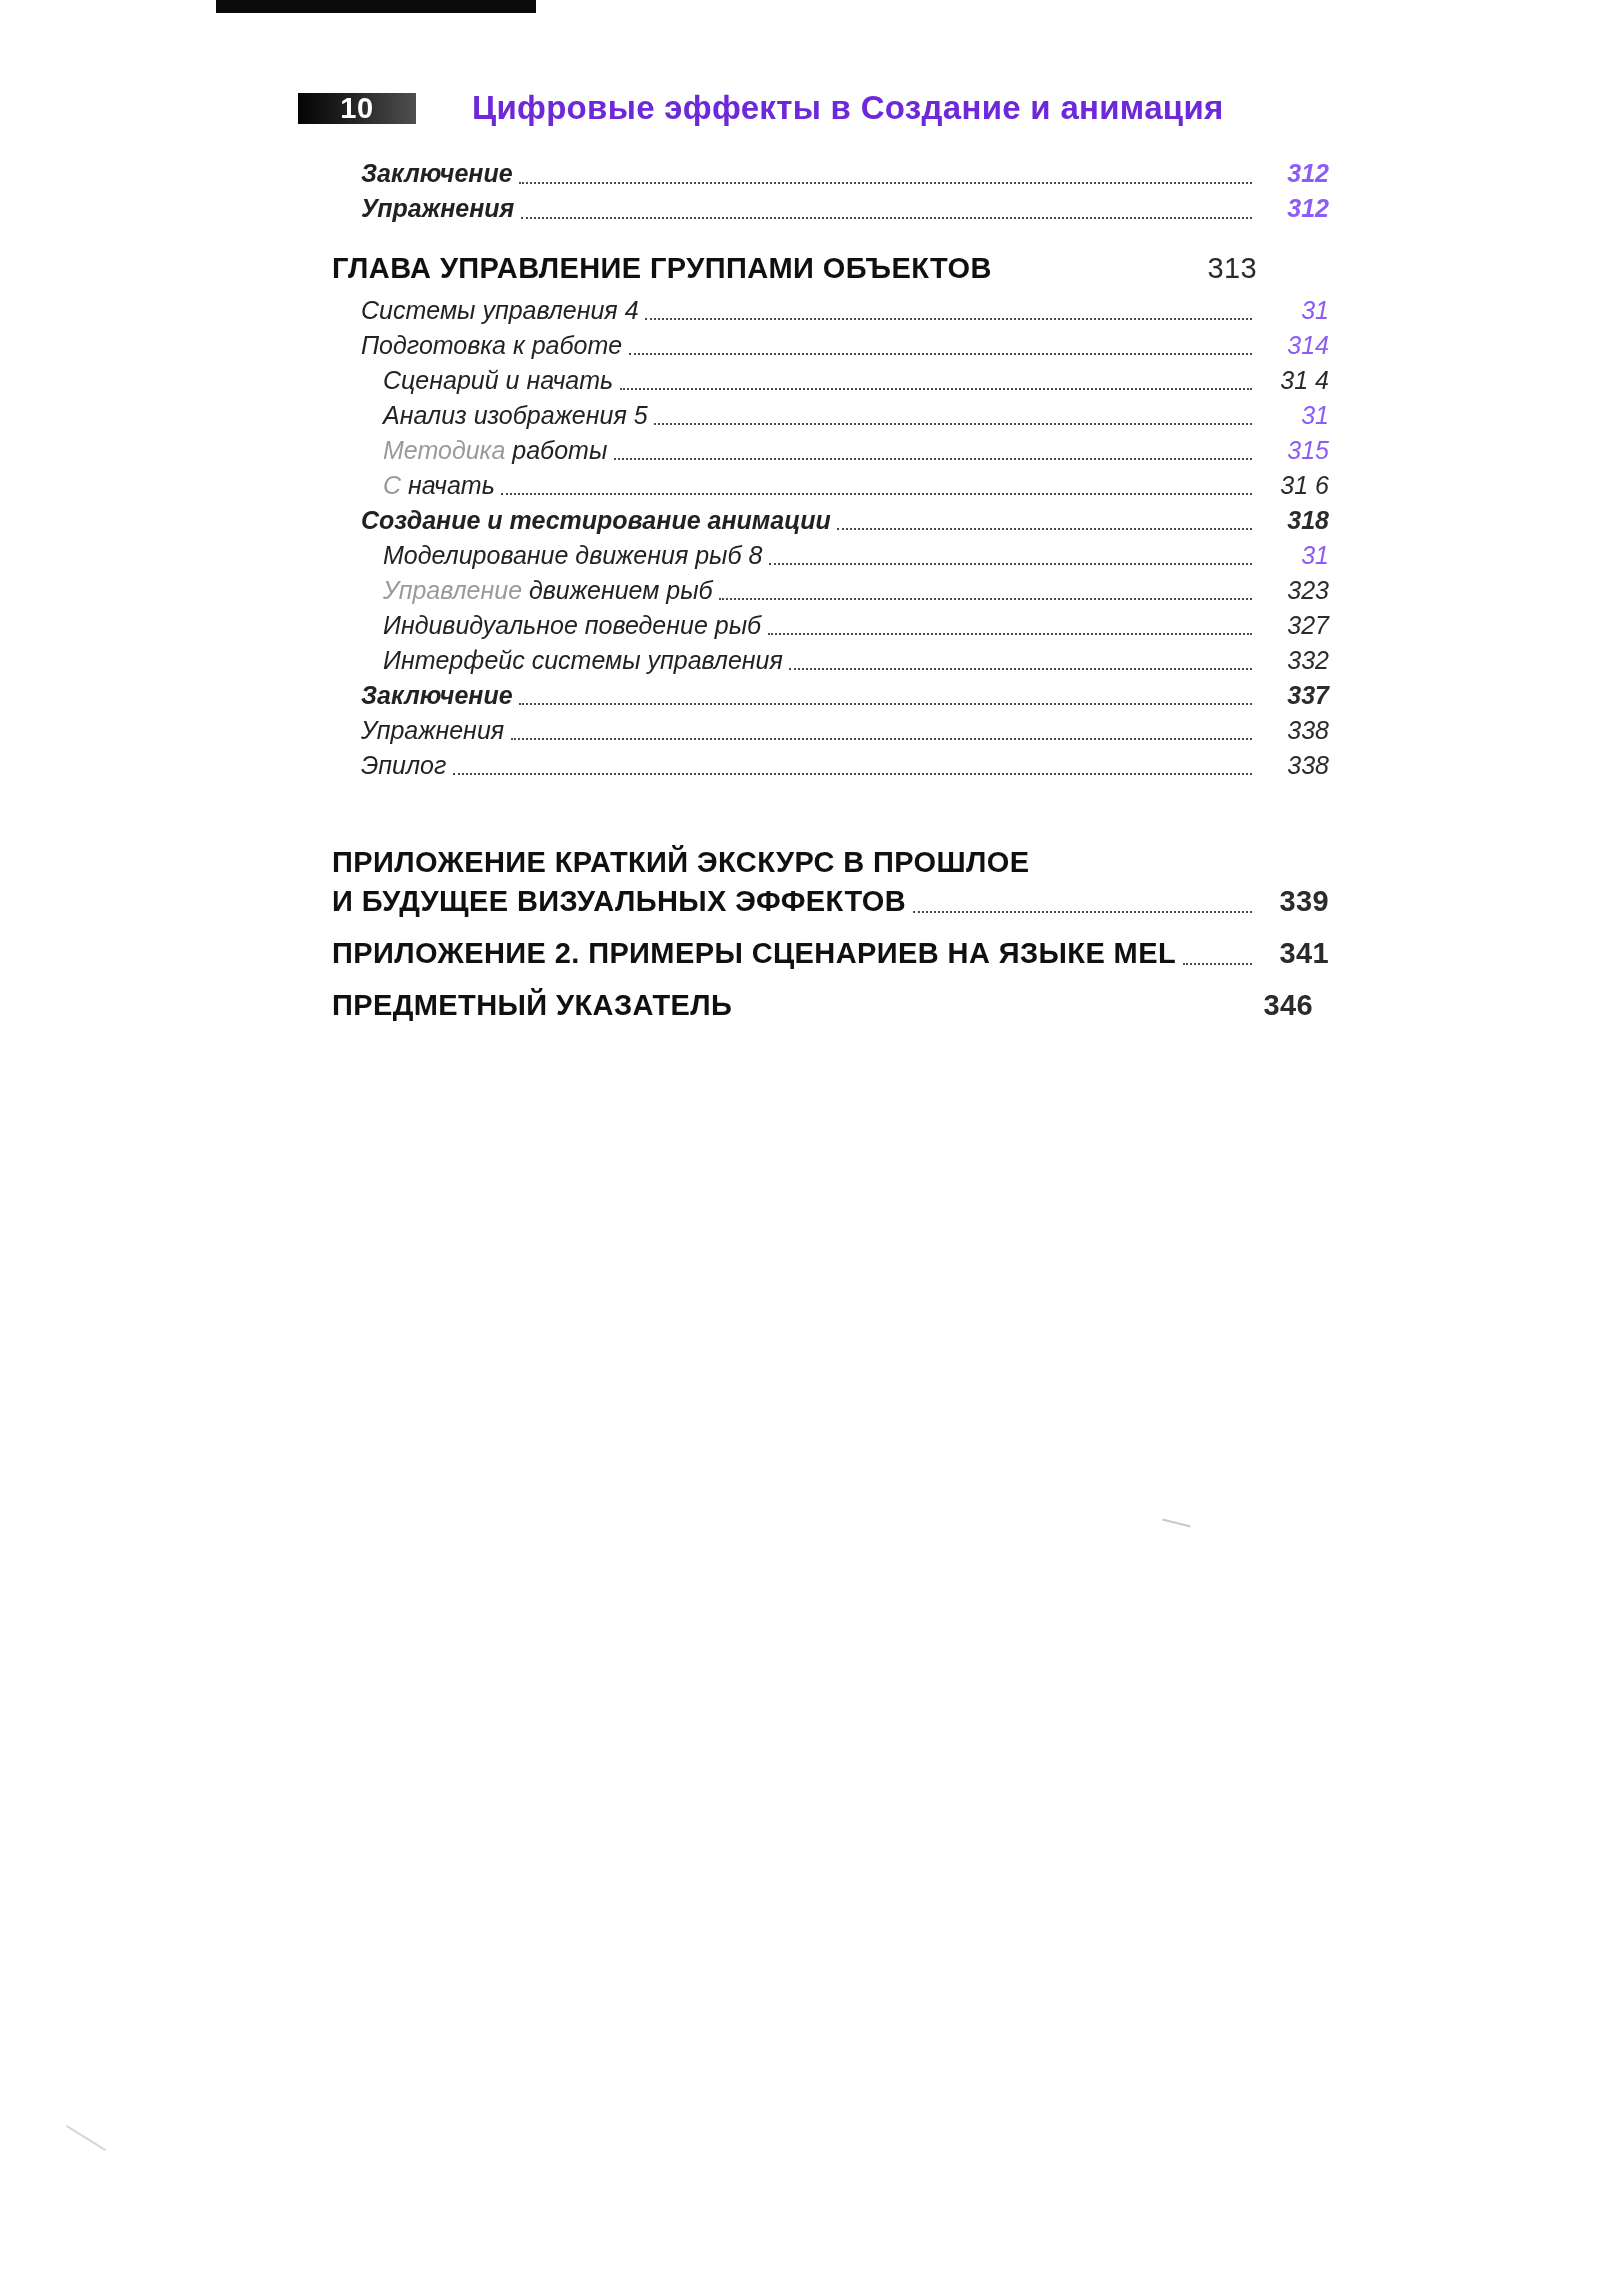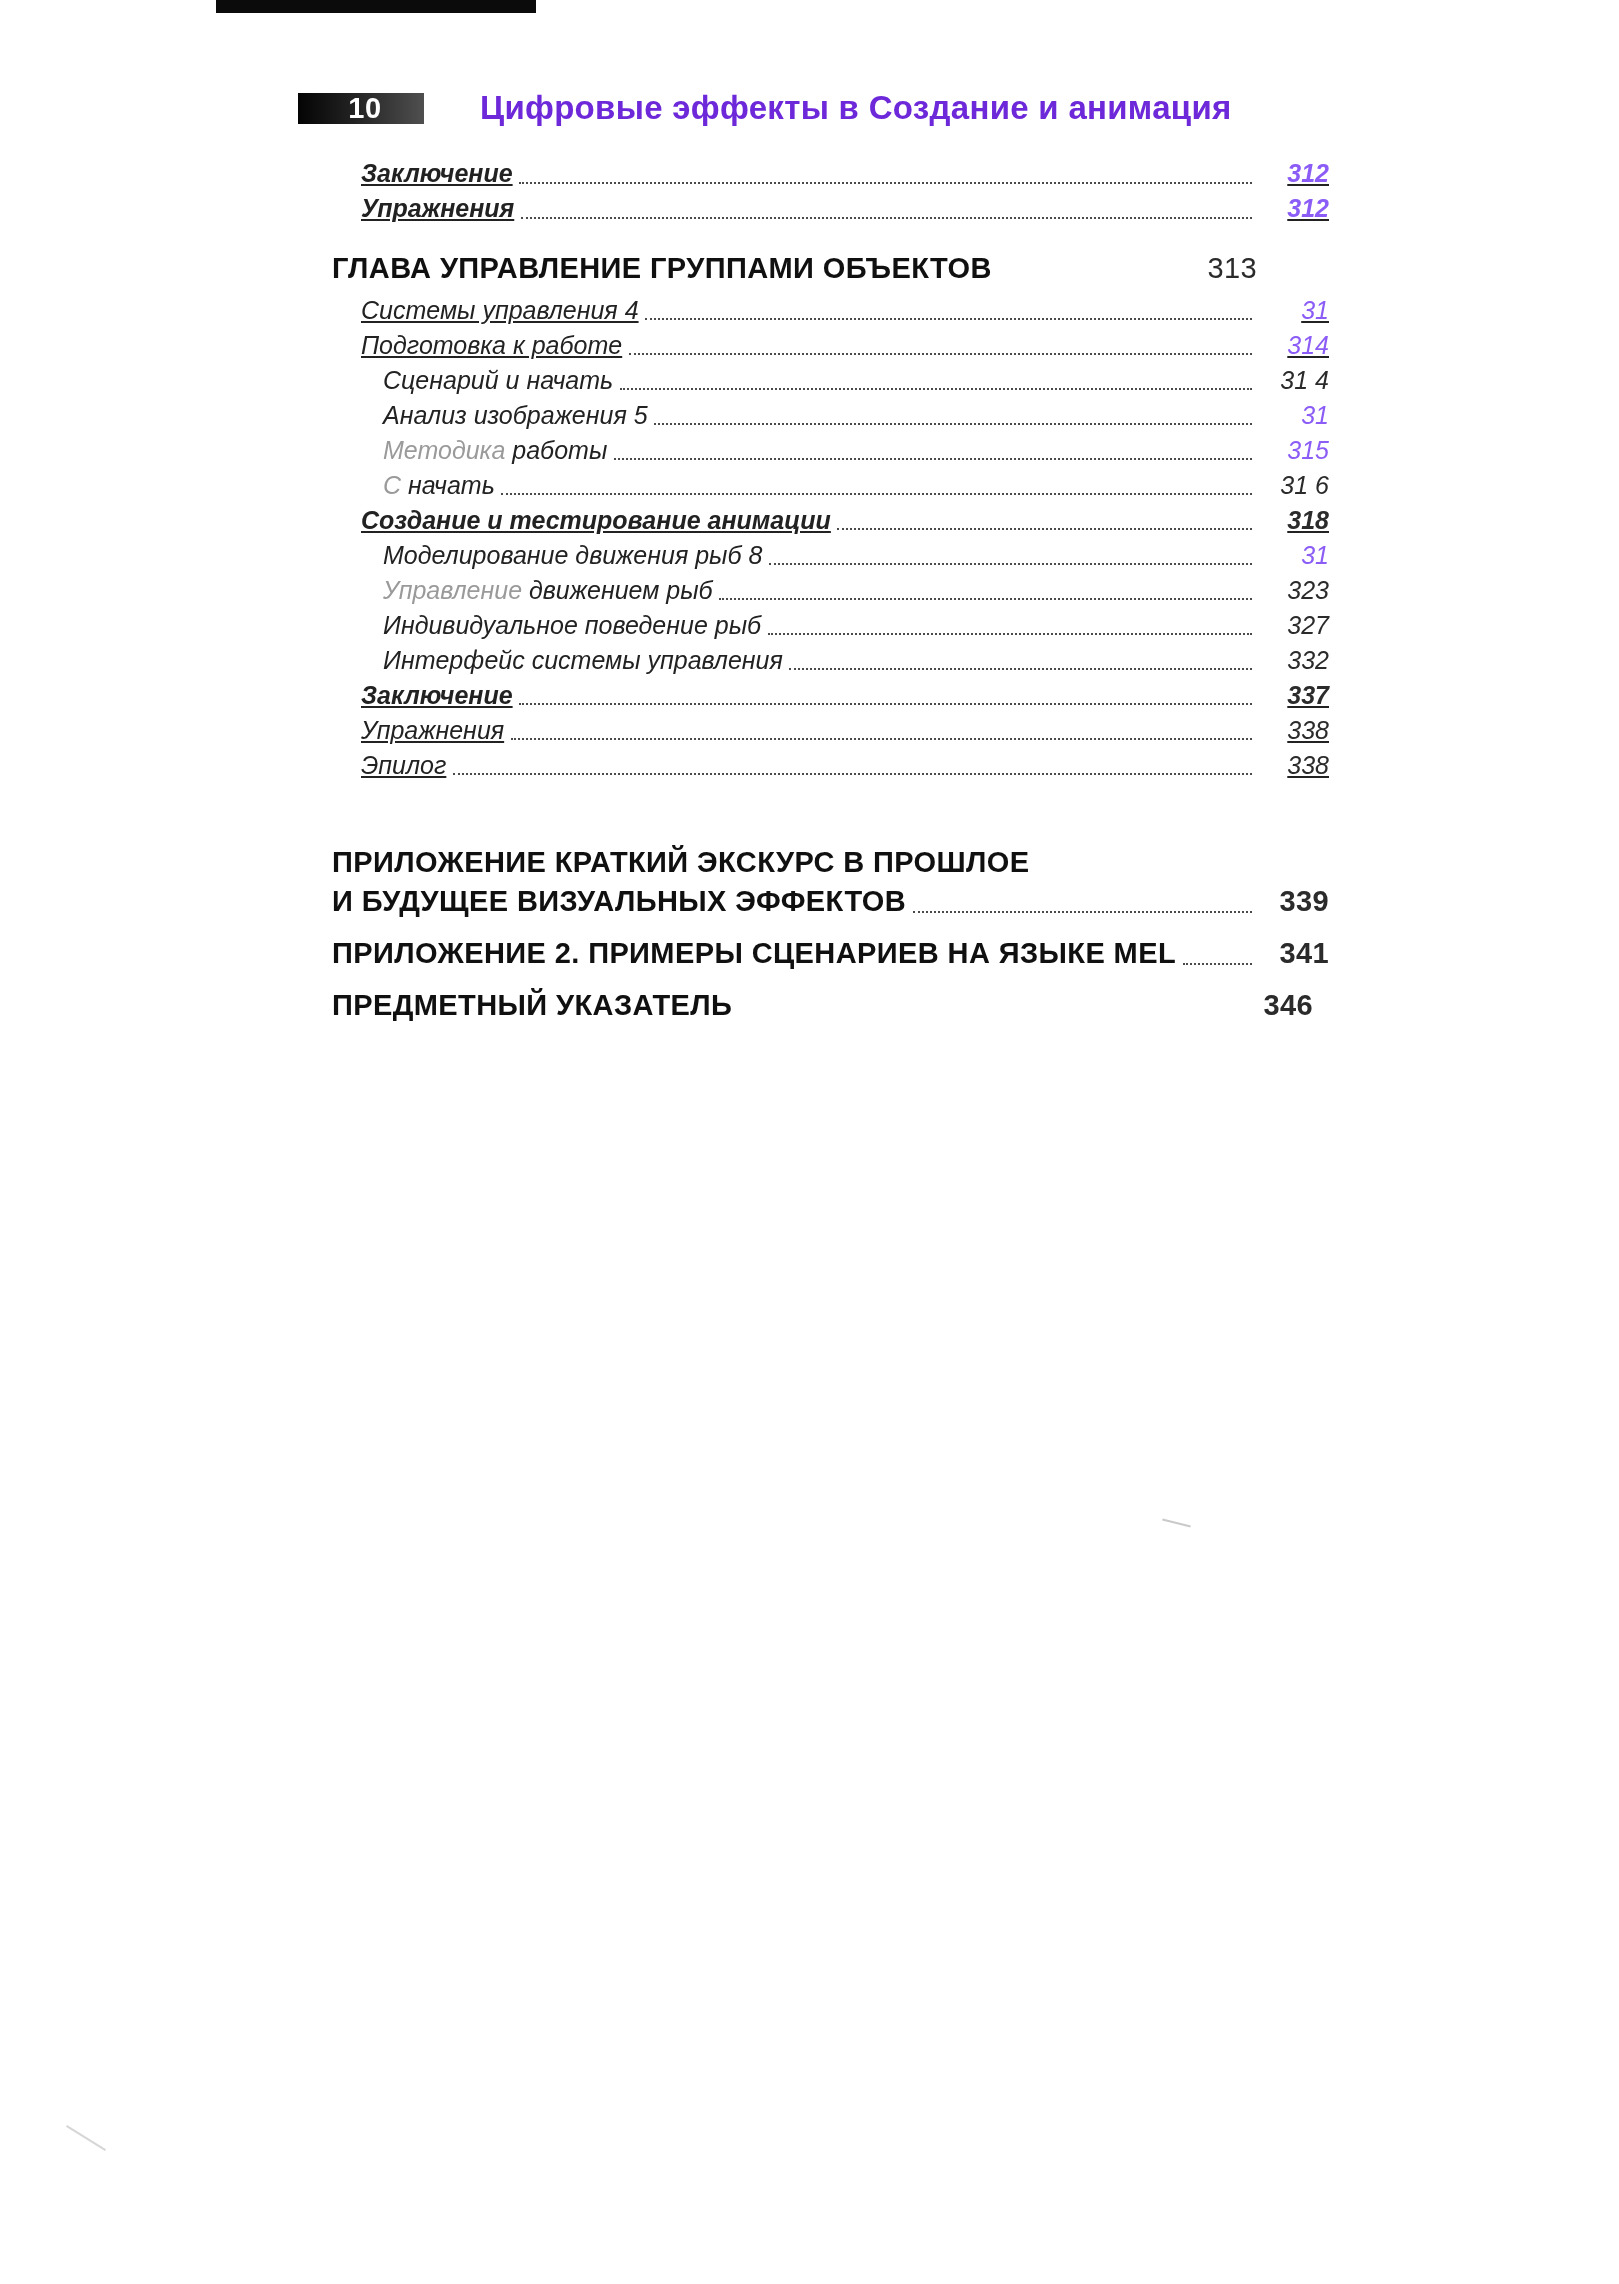--- a/index.html
+++ b/index.html
@@ -19,21 +19,20 @@
   .artifact-scratch-bottom { position:absolute; left:63px; top:2137px; width:46px; height:2px; background:#d6d6d6; transform:rotate(32deg); }
 
   
   .header { position:absolute; left:298px; top:89px; display:flex; align-items:center; }
   .page-badge {
     width:118px; height:31px;
     background:linear-gradient(90deg,#040404 0%,#232323 45%,#4f4f4f 100%);
     color:#ffffff; font-weight:bold; font-size:29px;
     display:flex; align-items:center; justify-content:center;
     letter-spacing:0.7px;
-    padding-left:8px;
   }
   .doc-title {
     margin-left:56px;
     font-size:33px; font-weight:bold; color:#6d28d9;
     letter-spacing:0.3px; white-space:nowrap;
   }
 
   
   .toc { position:absolute; left:332px; top:156px; width:997px; }
   .row {
@@ -47,21 +46,21 @@
     flex:1 1 auto;
     border-bottom:2.6px dotted #4a4a4a;
     margin:0 5.2px 7.2px 6.5px;
     align-self:flex-end;
     min-width:19.5px;
   }
   .row .spacer { flex:1 1 auto; }
   .row .page { flex:0 0 auto; min-width:72px; text-align:right; color:#2b2b2b; }
   .row .page.page-gray { color:#8b5cf6; }
 
-  .lvl1 { padding-left:29px;text-decoration:underline; }
+  .lvl1 { padding-left:29px; }
   .lvl2 { padding-left:51px; }
 
   .style-bold-italic { font-style:italic; font-weight:bold; }
   .style-italic { font-style:italic; }
   .style-chapter, .style-appendix, .style-appendix-first, .style-appendix-cont {
     font-size:29px; font-weight:bold; color:#101010; letter-spacing:0.4px; line-height:38px;
   }
   .style-chapter { margin-top:23.4px; margin-bottom:5.2px; }
   .style-chapter .page { font-weight:normal; font-size:29px; }
   .style-appendix-first { margin-top:60px; }

